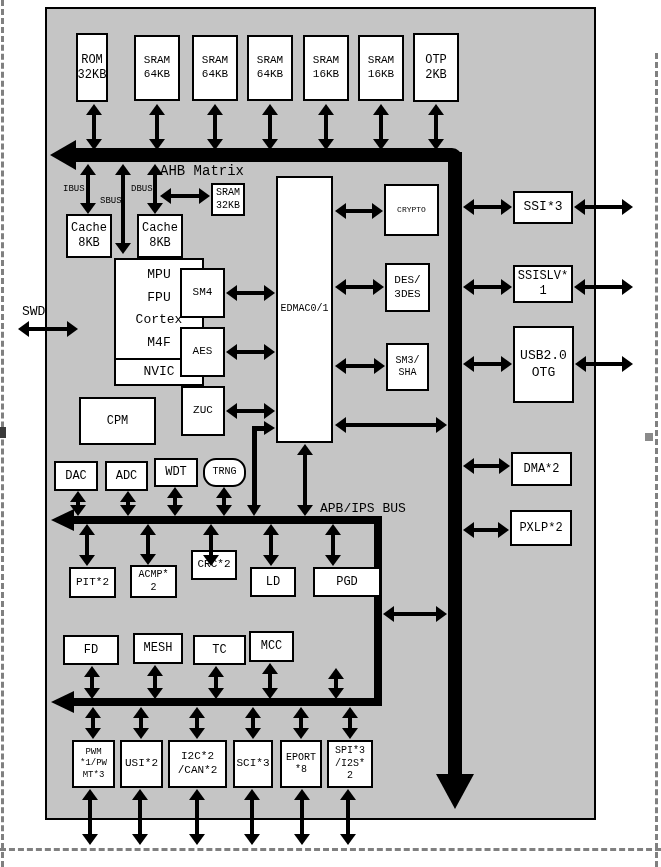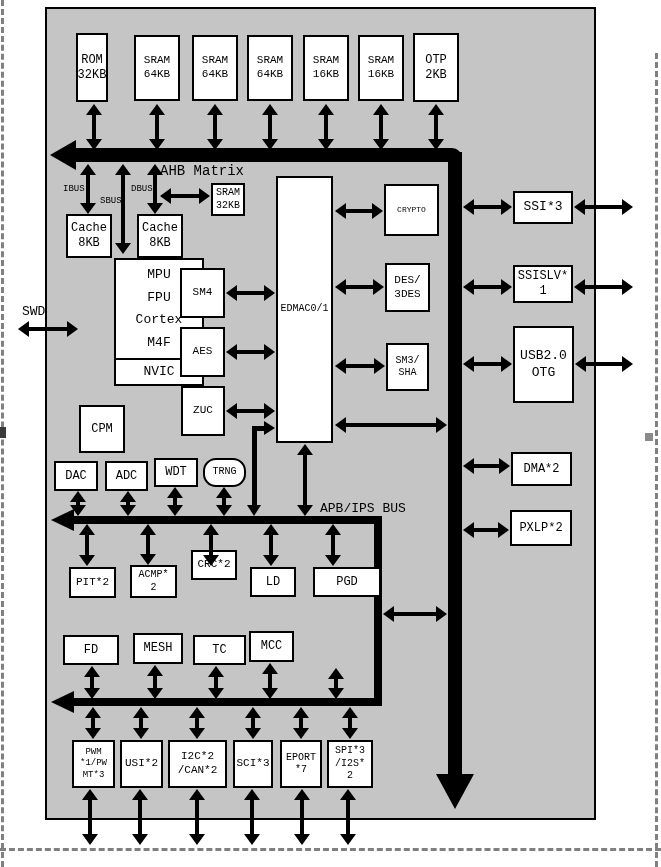--- a/index.html
+++ b/index.html
@@ -81,21 +81,21 @@
     <div class="box" style="left: 358px; top: 35px; width: 46px; height: 66px; font-size: 11px;">SRAM
 16KB</div>
     <div class="box" style="left: 413px; top: 33px; width: 46px; height: 69px; font-size: 12px;">OTP
 2KB</div>
     <div class="box" style="left: 66px; top: 214px; width: 46px; height: 44px; font-size: 12px;">Cache
 8KB</div>
     <div class="box" style="left: 137px; top: 214px; width: 46px; height: 44px; font-size: 12px;">Cache
 8KB</div>
     <div class="box" style="left: 211px; top: 183px; width: 34px; height: 33px; font-size: 10px;">SRAM
 32KB</div>
-    <div class="box" style="left: 79px; top: 397px; width: 46px; height: 48px; font-size: 12px; margin-top: 8px;">CPM</div>
+    <div class="box" style="left: 79px; top: 397px; width: 77px; height: 48px; font-size: 12px;">CPM</div>
     <div class="box" style="left: 180px; top: 268px; width: 45px; height: 50px; font-size: 11px;">SM4</div>
     <div class="box" style="left: 180px; top: 327px; width: 45px; height: 50px; font-size: 11px;">AES</div>
     <div class="box" style="left: 181px; top: 386px; width: 44px; height: 50px; font-size: 11px;">ZUC</div>
     <div class="box" style="left: 276px; top: 176px; width: 57px; height: 267px; font-size: 10px;">EDMAC0/1</div>
     <div class="box" style="left: 384px; top: 184px; width: 55px; height: 52px; font-size: 8px;">CRYPTO</div>
     <div class="box" style="left: 385px; top: 263px; width: 45px; height: 49px; font-size: 11px;">DES/
 3DES</div>
     <div class="box" style="left: 386px; top: 343px; width: 43px; height: 48px; font-size: 10px;">SM3/
 SHA</div>
     <div class="box" style="left: 513px; top: 191px; width: 60px; height: 33px; font-size: 13px;">SSI*3</div>
@@ -120,21 +120,21 @@
     <div class="box" style="left: 193px; top: 635px; width: 53px; height: 30px; font-size: 12px;">TC</div>
     <div class="box" style="left: 249px; top: 631px; width: 45px; height: 31px; font-size: 12px;">MCC</div>
     <div class="box" style="left: 72px; top: 740px; width: 43px; height: 48px; font-size: 9px;">PWM
 *1/PW
 MT*3</div>
     <div class="box" style="left: 120px; top: 740px; width: 43px; height: 48px; font-size: 11px;">USI*2</div>
     <div class="box" style="left: 168px; top: 740px; width: 59px; height: 48px; font-size: 11px;">I2C*2
 /CAN*2</div>
     <div class="box" style="left: 233px; top: 740px; width: 40px; height: 48px; font-size: 11px;">SCI*3</div>
     <div class="box" style="left: 280px; top: 740px; width: 42px; height: 48px; font-size: 10px;">EPORT
-*7</div>
+*8</div>
     <div class="box" style="left: 327px; top: 740px; width: 46px; height: 48px; font-size: 10px;">SPI*3
 /I2S*
 2</div>
     <div class="lbl" style="left: 160px; top: 163px; font-size: 14px;">AHB Matrix</div>
     <div class="lbl" style="left: 63px; top: 184px; font-size: 9px;">IBUS</div>
     <div class="lbl" style="left: 100px; top: 196px; font-size: 9px;">SBUS</div>
     <div class="lbl" style="left: 131px; top: 184px; font-size: 9px;">DBUS</div>
     <div class="lbl" style="left: 22px; top: 304px; font-size: 13px;">SWD</div>
     <div class="lbl" style="left: 320px; top: 501px; font-size: 13px;">APB/IPS BUS</div>
     <div class="va" style="left: 86px; top: 104px; height: 46px;"></div>

